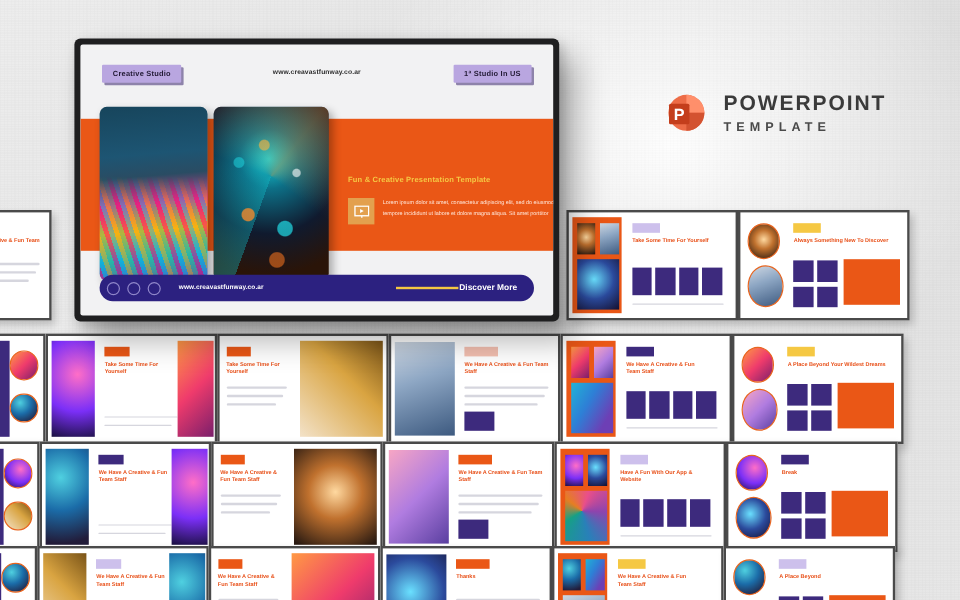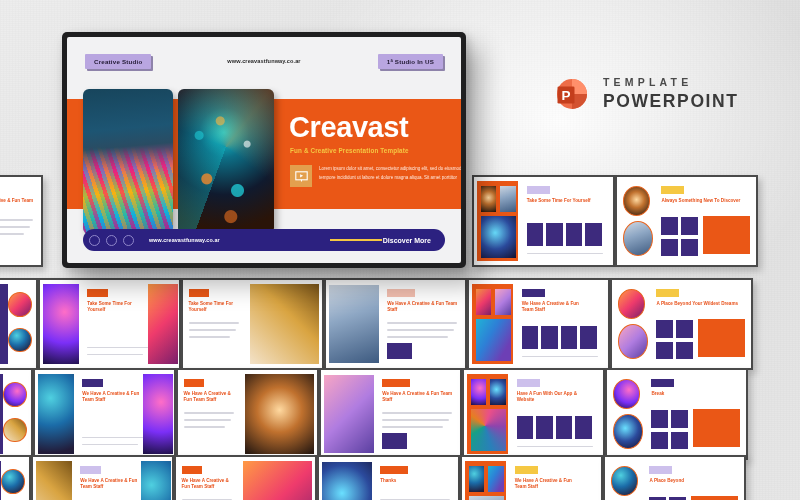--- a/index.html
+++ b/index.html
@@ -386,21 +386,20 @@
 
       <div class="hero-band"></div>
 
       <div class="hero-pill" id="pill-left">Creative Studio</div>
       <div id="hero-url">www.creavastfunway.co.ar</div>
       <div class="hero-pill" id="pill-right">1ª Studio In US</div>
 
       <div class="hero-photo" id="photo1"></div>
       <div class="hero-photo" id="photo2"></div>
 
-      <div id="hero-title">Creavast</div>
       <div id="hero-sub">Fun &amp; Creative Presentation Template</div>
 
       <div id="hero-icon">
         <svg width="13" height="11" viewBox="0 0 13 11" aria-hidden="true">
           <rect x="0.8" y="0.8" width="11.4" height="8" fill="none" stroke="#fff" stroke-width="1.1"></rect>
           <path d="M5.1 3.2 L8.1 4.8 L5.1 6.4 Z" fill="#fff"></path>
           <line x1="6.5" y1="8.8" x2="6.5" y2="10.4" stroke="#fff" stroke-width="1.1"></line>
         </svg>
       </div>
       <div id="hero-body">Lorem ipsum dolor sit amet, consectetur adipiscing elit, sed do eiusmod tempore incididunt ut labore et dolore magna aliqua. Sit amet porttitor</div>
@@ -421,18 +420,18 @@
     <div id="ppt-mark">
       <svg width="38" height="38" viewBox="0 0 38 38" aria-hidden="true">
         <path d="M19 4 a15 15 0 0 1 0 30 a15 15 0 0 1 0 -30 z" fill="#ED6C47"></path>
         <path d="M19 4 a15 15 0 0 1 15 15 H19 Z" fill="#FF8F6B"></path>
         <path d="M19 19 H34 a15 15 0 0 1 -15 15 Z" fill="#D35230"></path>
         <rect x="4.5" y="11.5" width="17" height="17" rx="1.3" fill="#C43E1C"></rect>
         <text x="13" y="24.6" font-family="'Liberation Sans',sans-serif" font-size="13.5" font-weight="bold" fill="#ffffff" text-anchor="middle">P</text>
       </svg>
     </div>
     <div id="ppt-text">
+      <div id="ppt-title">POWERPOINT</div>
       <div id="ppt-sub">TEMPLATE</div>
-      <div id="ppt-title">POWERPOINT</div>
     </div>
   </div>
 
 </div>
 
 </body></html>

